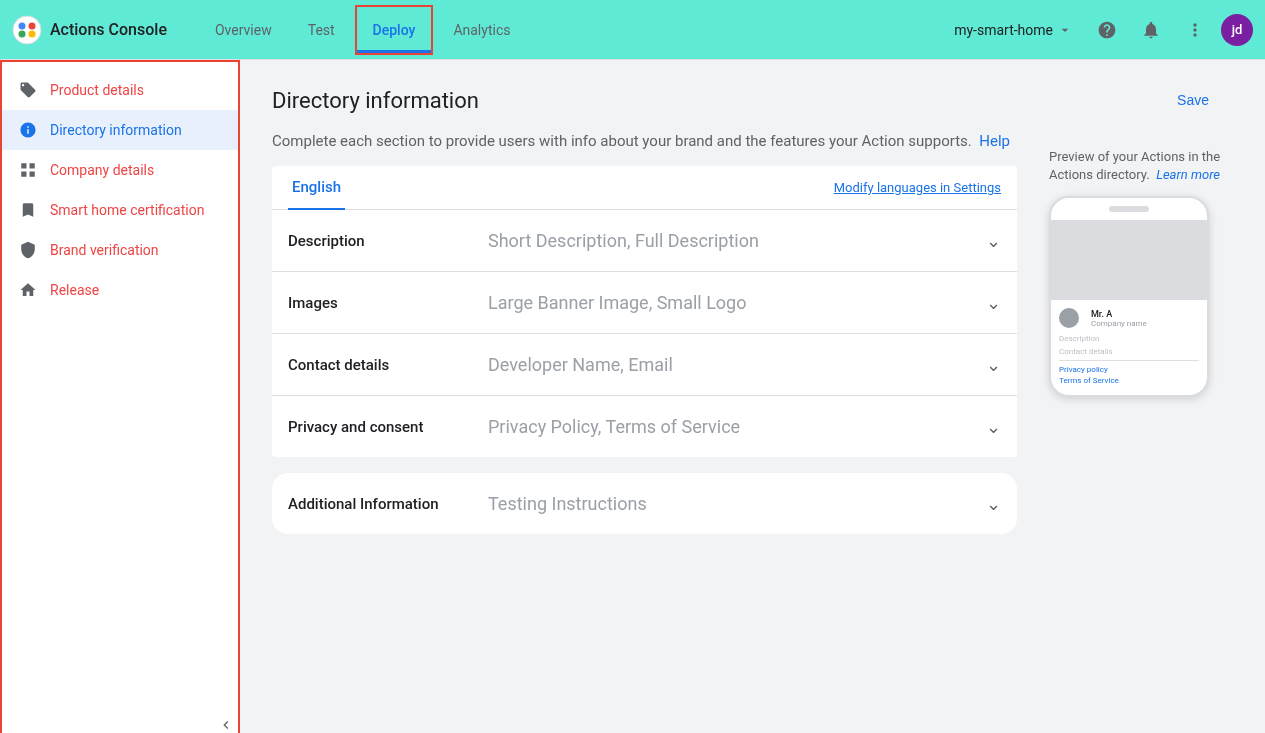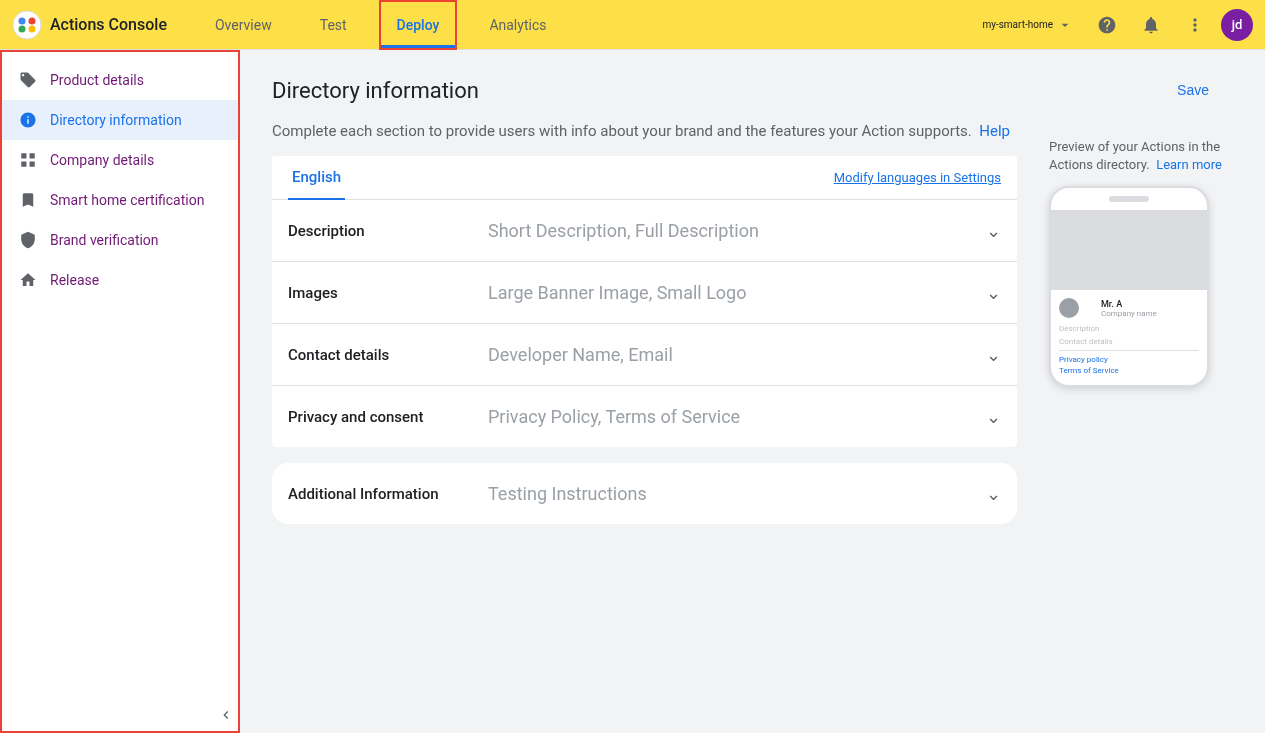--- a/index.html
+++ b/index.html
@@ -1,45 +1,45 @@
 <!DOCTYPE html>
 <html><head>
   <meta charset="utf-8">
   <style>
     * { box-sizing: border-box; margin: 0; padding: 0; }
     body { font-family: 'Roboto', Arial, sans-serif; font-size: 14px; color: #202124; background: #f1f3f4; }
 
     
     .top-nav {
-      display: flex; align-items: center; height: 50px;
-      background: #fde047; border-bottom: 1px solid #e0e0e0;
+      display: flex; align-items: center; height: 60px;
+      background: #5eead4; border-bottom: 1px solid #e0e0e0;
       padding: 16px 12px; position: relative; z-index: 10;
     }
     .google-logo {
       width: 30px; height: 30px; margin-right: 8px; flex-shrink: 0;
     }
     .app-title {
       font-size: 16px; font-weight: 500; color: #202124; margin-right: 32px; white-space: nowrap;
     }
-    .nav-links { display: flex; align-items: center; gap: 16px; flex: 1; }
+    .nav-links { display: flex; align-items: center; gap: 4px; flex: 1; }
     .nav-link {
       padding: 0 16px; height: 50px; display: flex; align-items: center;
       font-size: 14px; color: #5f6368; cursor: pointer; position: relative;
       border: none; background: none; text-decoration: none;
     }
     .nav-link.deploy-active {
       border: 2px solid #ea4335; color: #1a73e8; font-weight: 500;
     }
     .nav-link.deploy-active::after {
       content: ''; position: absolute; bottom: 0; left: 0; right: 0; height: 3px; background: #1a73e8;
     }
     .nav-right { display: flex; align-items: center; gap: 8px; margin-left: auto; }
     .project-selector {
       display: flex; align-items: center; gap: 4px; padding: 4px 8px;
-      border-radius: 4px; cursor: pointer; font-size: 10px; color: #202124;
+      border-radius: 4px; cursor: pointer; font-size: 14px; color: #202124;
     }
     .icon-btn {
       width: 36px; height: 36px; border-radius: 50%; display: flex; align-items: center;
       justify-content: center; cursor: pointer; color: #5f6368; background: none; border: none;
     }
     .avatar {
       width: 32px; height: 32px; border-radius: 50%; background: #7b1fa2;
       display: flex; align-items: center; justify-content: center;
       color: white; font-size: 13px; font-weight: 500; cursor: pointer;
     }
@@ -48,21 +48,21 @@
     .main-layout { display: flex; height: calc(100vh - 50px); }
 
     
     .sidebar {
       width: 240px; background: #fff; border-right: 1px solid #e0e0e0;
       padding: 8px 0; flex-shrink: 0; position: relative;
       border: 2px solid #ea4335;
     }
     .sidebar-item {
       display: flex; align-items: center; padding: 10px 16px; gap: 12px;
-      cursor: pointer; color: #701a75; font-size: 14px; border-radius: 0;
+      cursor: pointer; color: #ef4444; font-size: 14px; border-radius: 0;
     }
     .sidebar-item.active { background: #e8f0fe; color: #1a73e8; }
     .sidebar-item-icon { width: 20px; height: 20px; display: flex; align-items: center; justify-content: center; flex-shrink: 0; }
     .sidebar-collapse {
       position: absolute; bottom: 0; right: 0; width: 24px; height: 32px;
       display: flex; align-items: center; justify-content: center;
       cursor: pointer; color: #5f6368; background: #fff;
     }
 
     
@@ -106,34 +106,34 @@
     .chevron-icon { color: #5f6368; font-size: 18px; }
 
     
     .additional-card { background: #fff; border-radius: 16px; }
 
     
     .preview-panel {
       width: 200px; flex-shrink: 0; padding: 16px 0 0 16px;
     }
     .preview-title { font-size: 13px; color: #5f6368; margin-bottom: 12px; line-height: 1.4; }
-    .preview-title a { color: #1a73e8; text-decoration: none; }
+    .preview-title a { color: #1a73e8; text-decoration: none; font-style: italic; }
     .preview-phone {
       width: 160px; background: #fff; border-radius: 20px;
       border: 2px solid #dadce0; overflow: hidden; box-shadow: 0 2px 8px rgba(0,0,0,0.15);
     }
     .phone-speaker {
       width: 40px; height: 6px; background: #dadce0; border-radius: 3px;
       margin: 8px auto;
     }
     .phone-screen-top {
       height: 80px; background: #dadce0; margin: 0;
     }
     .phone-content { padding: 8px; }
-    .phone-profile { display: flex; align-items: center; gap: 22px; margin-bottom: 6px; }
+    .phone-profile { display: flex; align-items: center; gap: 12px; margin-bottom: 6px; }
     .phone-avatar { width: 20px; height: 20px; border-radius: 50%; background: #9aa0a6; flex-shrink: 0; }
     .phone-name { font-size: 9px; font-weight: 500; color: #202124; }
     .phone-company { font-size: 8px; color: #9aa0a6; }
     .phone-field { font-size: 8px; color: #bdc1c6; margin-bottom: 4px; }
     .phone-divider { height: 1px; background: #e0e0e0; margin: 4px 0; }
     .phone-link { font-size: 8px; color: #1a73e8; margin-bottom: 2px; }
 
     .two-col { display: flex; gap: 16px; }
     .main-col { flex: 1; }
   </style>

